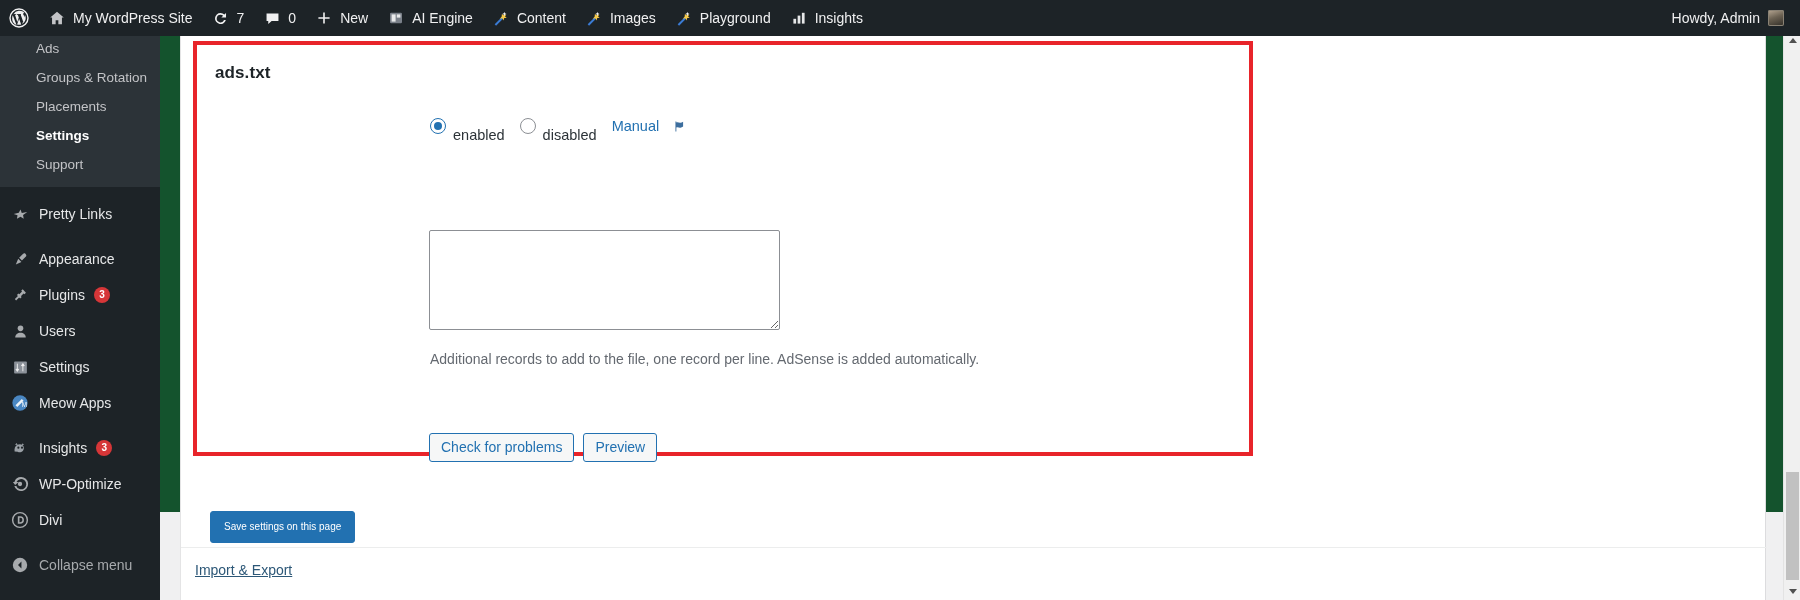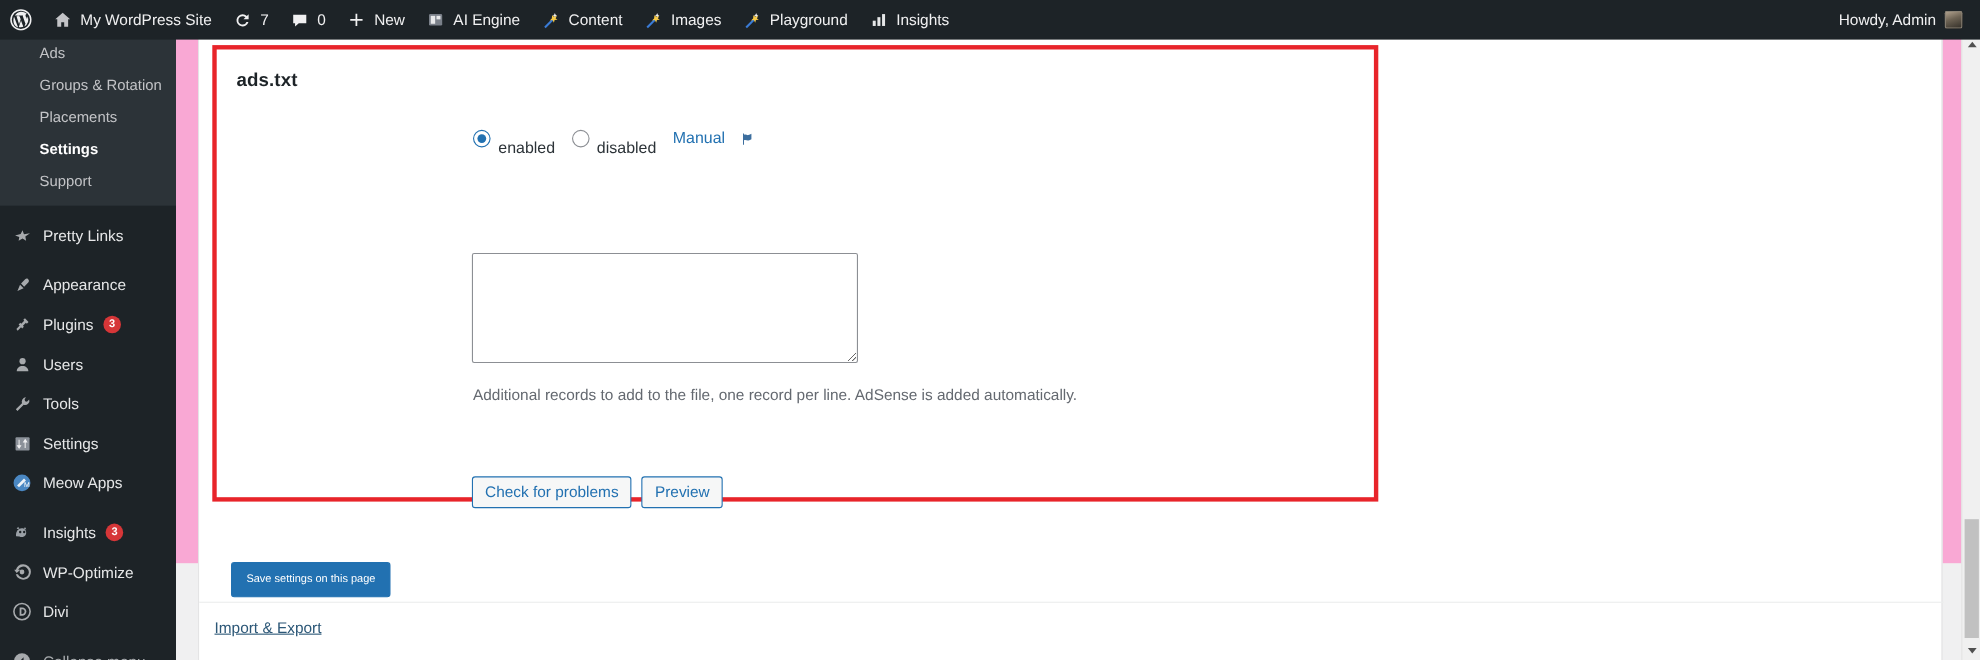--- a/index.html
+++ b/index.html
@@ -62,21 +62,21 @@
   .count-bubble {
     background: #d63638; color: #fff; font-size: 10px; line-height: 16px;
     min-width: 16px; height: 16px; border-radius: 8px; text-align: center;
     padding: 0 5px; font-weight: 600; display: inline-block;
   }
   .collapse-row { color: #a7aaad; }
 
   
   #content {
     position: absolute; top: 32px; left: 160px; width: 1640px; height: 480px;
-    background: #f9a8d4;
+    background: #14532d;
   }
   #wpbody {
     position: absolute; left: 20px; top: 0px; width: 1586px; height: 568px;
     background: #fff; border-left: 1px solid #e4e4e5; border-right: 1px solid #dcdcde;
   }
   .redbox {
     position: absolute; left: 12px; top: 9px; width: 1060px; height: 415px;
     border: 4px solid #e8242a; background: #fff;
   }
   .panel-title {
@@ -320,28 +320,20 @@
     <div class="menu-top">
       <span class="mi">
         <svg width="17" height="17" viewBox="0 0 20 20">
             <circle cx="10" cy="6.3" r="3.3" fill="#a7aaad"></circle>
             <path d="M3.8 17c0-3.4 2.8-5.6 6.2-5.6s6.2 2.2 6.2 5.6z" fill="#a7aaad"></path>
           </svg>
       </span>
       <span class="lbl">Users</span>
     </div>
 
-    <div class="menu-top">
-      <span class="mi">
-        <svg width="17" height="17" viewBox="0 0 20 20">
-            <path d="M13.7 2.6a4.6 4.6 0 0 0-4.3 6.2L2.8 15.4l1.8 1.8 6.6-6.6a4.6 4.6 0 0 0 5.9-5.8l-2.4 2.4-2-.5-.5-2z" fill="#a7aaad"></path>
-          </svg>
-      </span>
-      <span class="lbl">Tools</span>
-    </div>
 
     <div class="menu-top">
       <span class="mi">
         <svg width="17" height="17" viewBox="0 0 20 20">
             <rect x="2.5" y="3" width="15" height="14" rx="1" fill="#8b9199"></rect>
             <path d="M6.3 5.5v9M6.3 14.5l-1.6-2.4h3.2zM12.8 14.5v-9M12.8 5.5l1.6 2.4h-3.2z" stroke="#f0f0f1" stroke-width="1.1" fill="#f0f0f1"></path>
           </svg>
       </span>
       <span class="lbl">Settings</span>
     </div>

